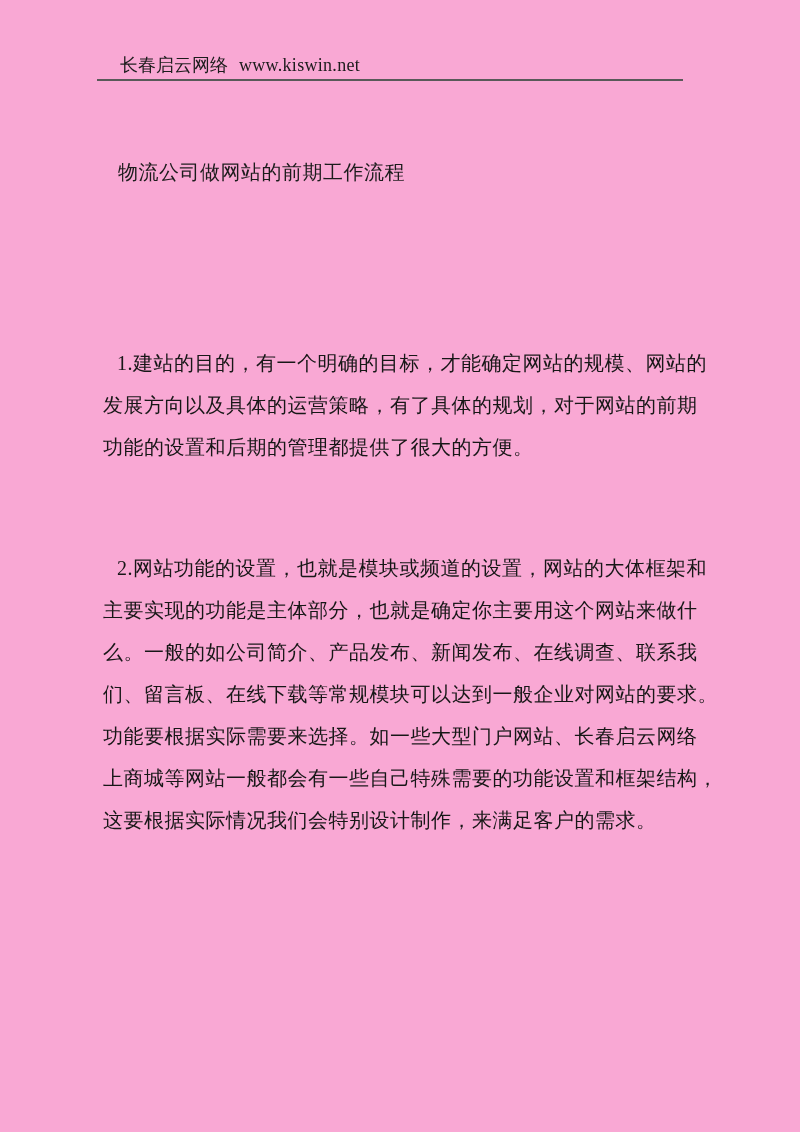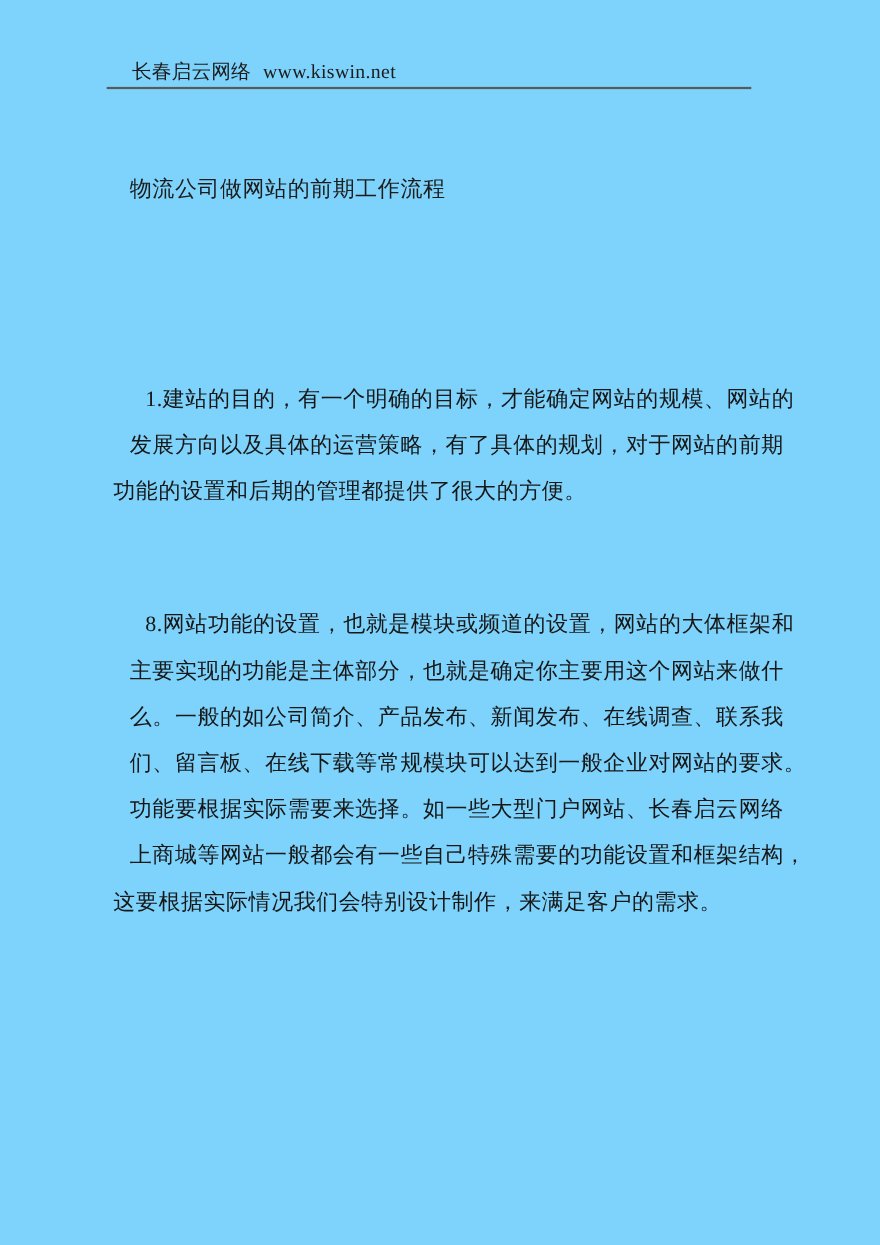--- a/index.html
+++ b/index.html
@@ -4,21 +4,21 @@
 <style>
   html, body {
     margin: 0;
     padding: 0;
     background: #ffffff;
   }
   .page {
     position: relative;
     width: 800px;
     height: 1132px;
-    background: #7dd3fc;
+    background: #f9a8d4;
     font-family: "Liberation Serif", "DejaVu Serif", serif;
     color: #1c1c1c;
     overflow: hidden;
   }
   .header {
     position: absolute;
     left: 120px;
     top: 53px;
     font-size: 18px;
     line-height: 24px;
@@ -61,21 +61,20 @@
   .para .line {
     height: 42px;
     line-height: 42px;
     white-space: nowrap;
     letter-spacing: 0.5px;
   }
   .para .line.full {
     text-align: justify;
     text-align-last: justify;
     text-justify: inter-character;
-    margin-left: 15px;
   }
   .para .line.last {
     text-align: right;
     text-align-last: left;
   }
   .para .line.first {
     text-indent: 14px;
   }
 </style>
 </head>
@@ -91,21 +90,21 @@
 
   <h1 class="title">物流公司做网站的前期工作流程</h1>
 
   <div class="para para-1">
     <div class="line full first">1.建站的目的，有一个明确的目标，才能确定网站的规模、网站的</div>
     <div class="line full">发展方向以及具体的运营策略，有了具体的规划，对于网站的前期</div>
     <div class="line last">功能的设置和后期的管理都提供了很大的方便。</div>
   </div>
 
   <div class="para para-2">
-    <div class="line full first">8.网站功能的设置，也就是模块或频道的设置，网站的大体框架和</div>
+    <div class="line full first">2.网站功能的设置，也就是模块或频道的设置，网站的大体框架和</div>
     <div class="line full">主要实现的功能是主体部分，也就是确定你主要用这个网站来做什</div>
     <div class="line full">么。一般的如公司简介、产品发布、新闻发布、在线调查、联系我</div>
     <div class="line full">们、留言板、在线下载等常规模块可以达到一般企业对网站的要求。</div>
     <div class="line full">功能要根据实际需要来选择。如一些大型门户网站、长春启云网络</div>
     <div class="line full">上商城等网站一般都会有一些自己特殊需要的功能设置和框架结构，</div>
     <div class="line last">这要根据实际情况我们会特别设计制作，来满足客户的需求。</div>
   </div>
 
 </div>
 

